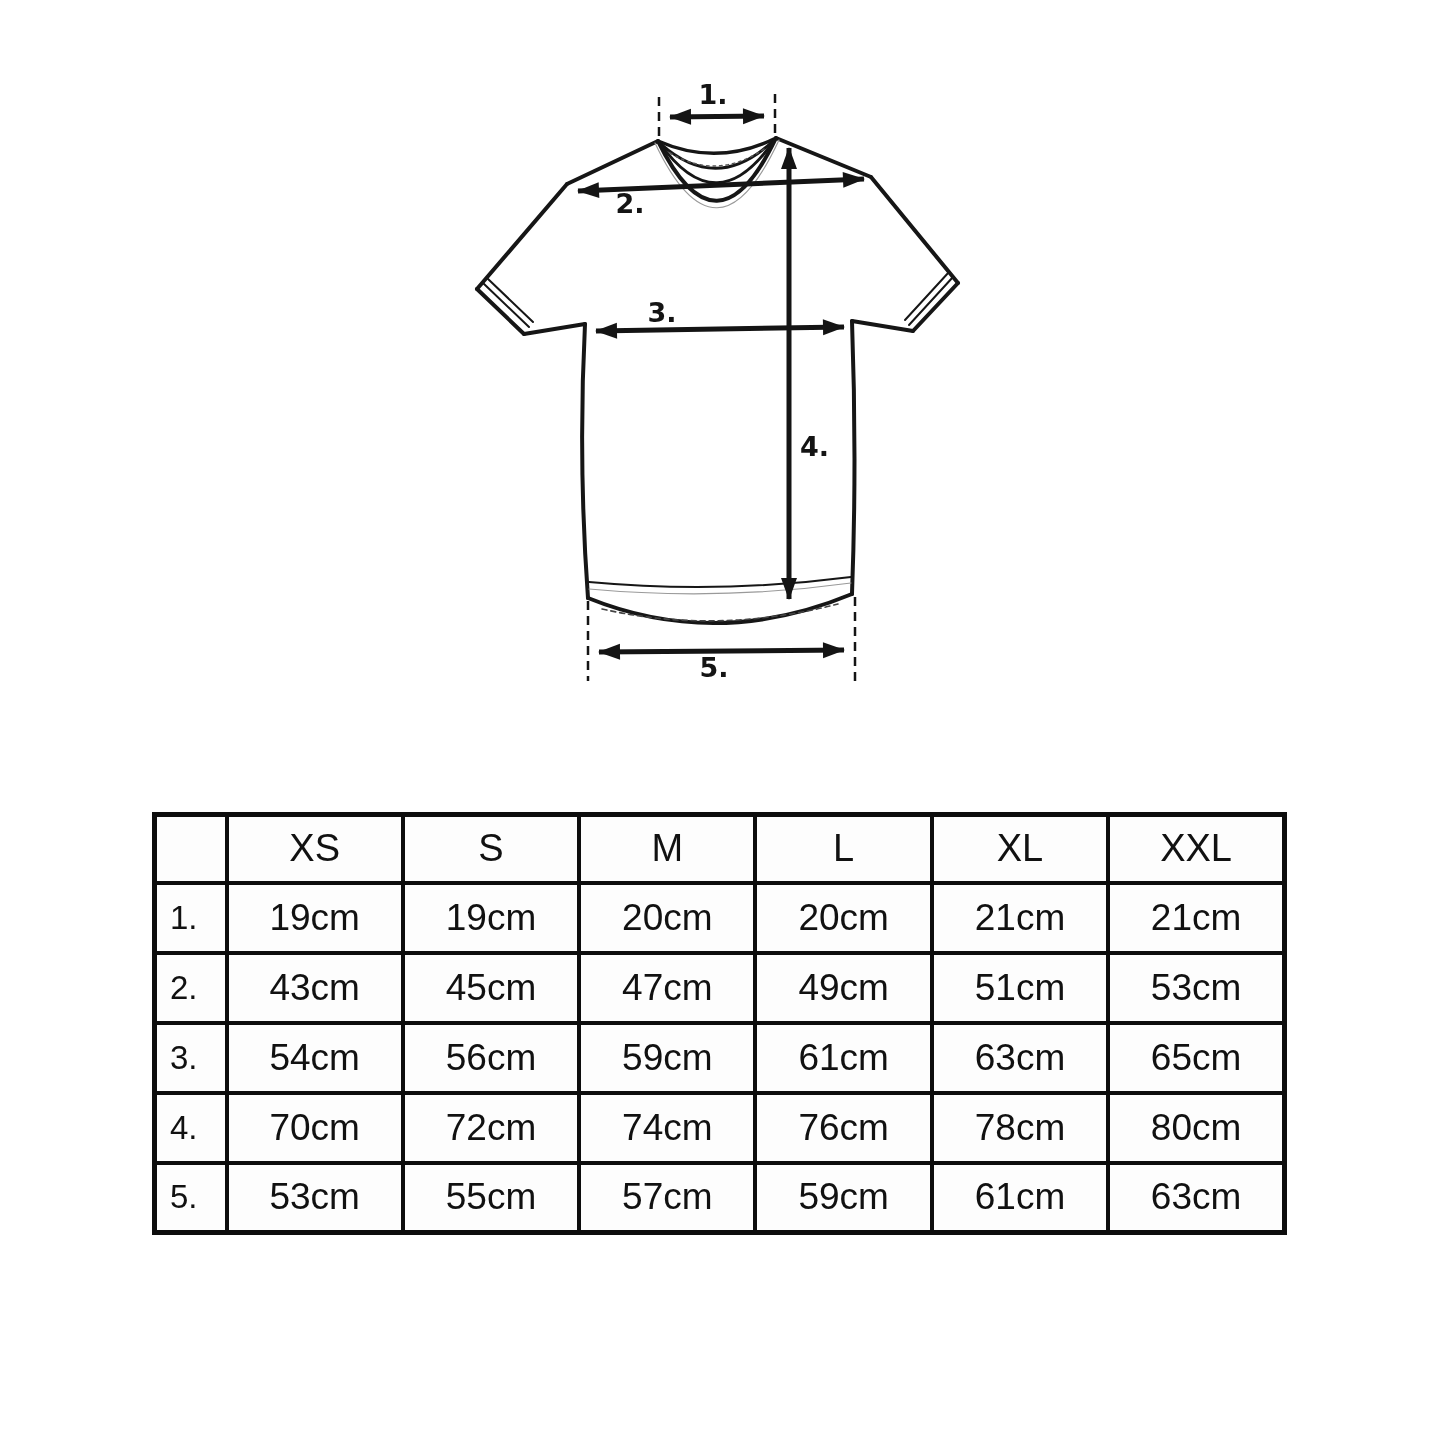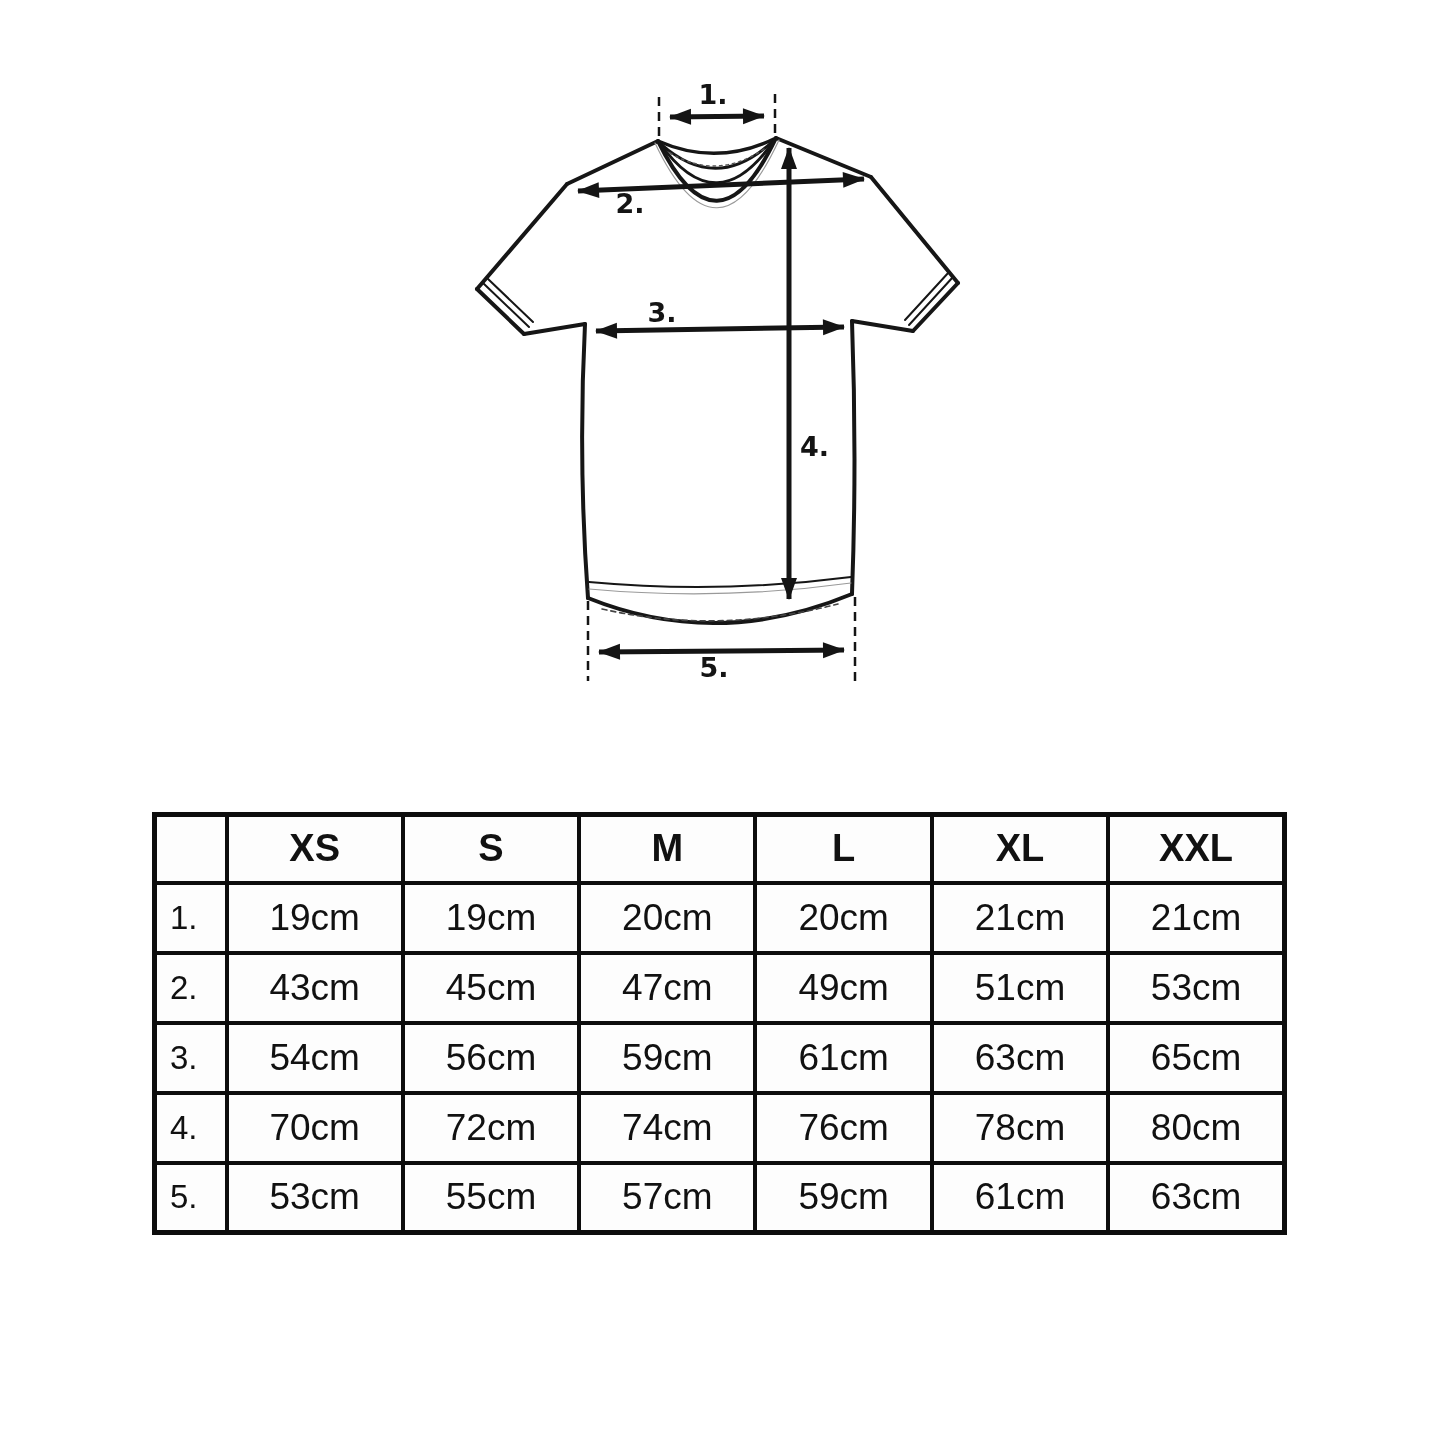--- a/index.html
+++ b/index.html
@@ -17,21 +17,21 @@
     position:absolute; left:152px; top:812px; width:1135px; height:420px;
     border-collapse:collapse; table-layout:fixed;
     background:#fdfdfd;
     border:5px solid #0d0d0d;
   }
   table.size-table th, table.size-table td {
     border:4px solid #0d0d0d;
     text-align:center; vertical-align:middle;
     white-space:nowrap; overflow:hidden;
   }
-  table.size-table thead th { height:68px; font-size:38px; font-weight:bold; }
+  table.size-table thead th { height:68px; font-size:38px; font-weight:normal; }
   table.size-table tbody td { height:70px; font-size:37px; font-weight:normal; }
   table.size-table td.row-label {
     text-align:left; padding-left:13px; font-size:33px;
   }
 </style>
 </head>
 <body>
 
 <div class="page">
 

